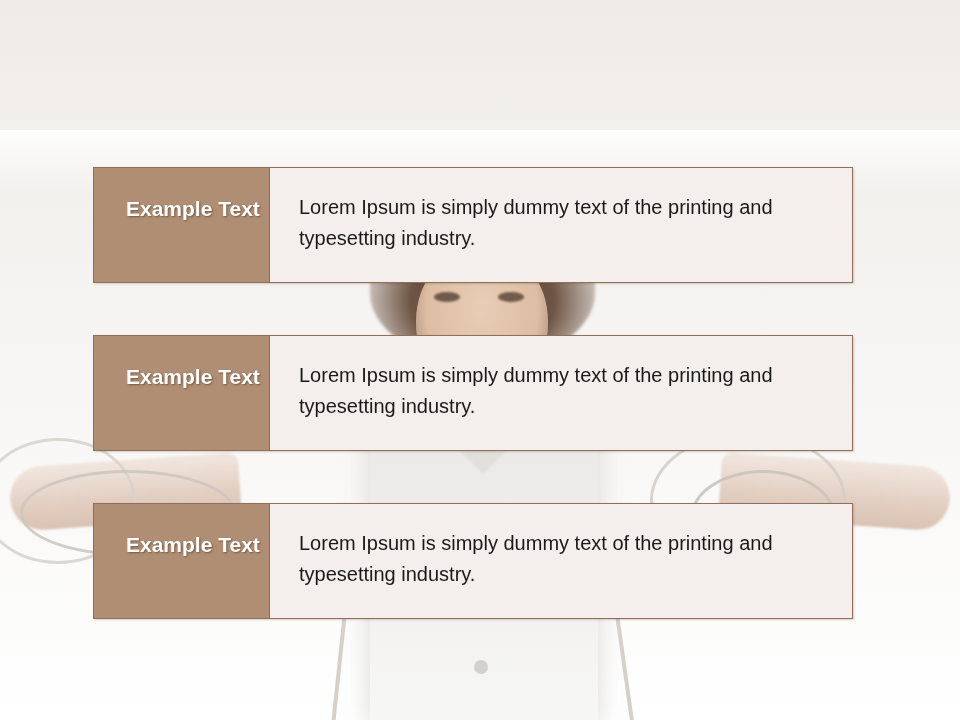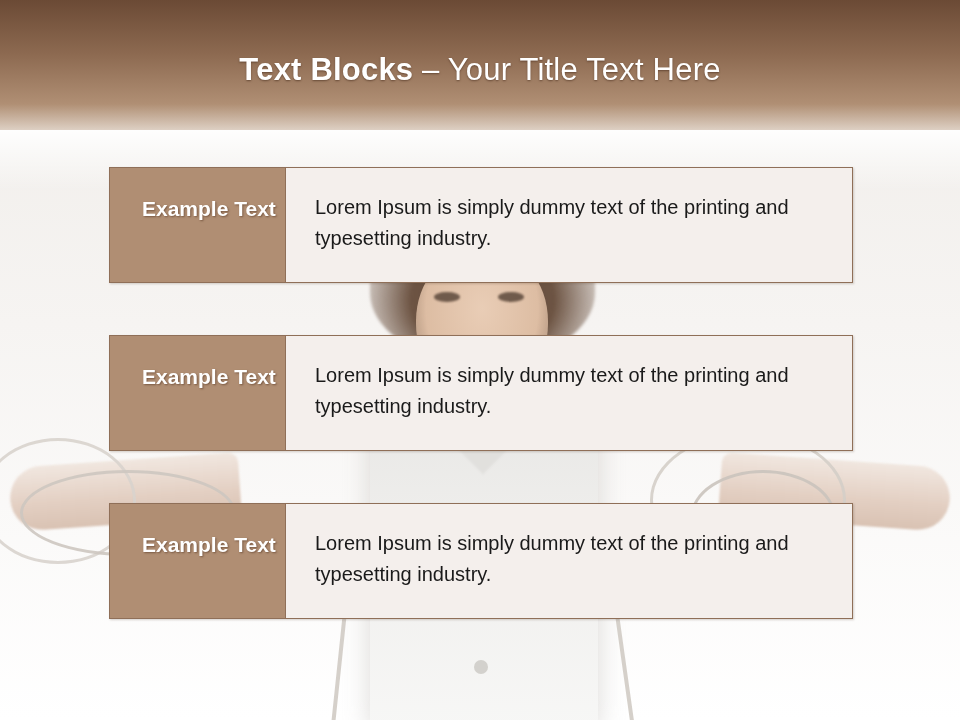--- a/index.html
+++ b/index.html
@@ -184,21 +184,20 @@
     position: absolute;
     left: 93px;
     top: 167px;
     width: 760px;
   }
   .block {
     display: flex;
     border: 1px solid #8f6f58;
     margin-bottom: 52px;
     box-shadow: 1px 1px 2px rgba(90,70,55,0.25);
-    margin-left: 16px;
   }
   .block-label {
     width: 176px;
     min-height: 114px;
     box-sizing: border-box;
     background: #b08e73;
     border-right: 1px solid #8f6f58;
     color: #ffffff;
     font-weight: bold;
     font-size: 21px;
@@ -237,25 +236,20 @@
       <div class="cable c1"></div>
       <div class="cable c2"></div>
       <div class="cable c3"></div>
       <div class="cable c4"></div>
       <div class="cable-tail t1"></div>
       <div class="cable-tail t2"></div>
     </div>
     <div class="bg-fade-top"></div>
   </div>
 
-  <div class="header">
-    <div class="header-title">
-      <span class="strong">Text Blocks</span><span class="light"> – </span><span class="light">Your Title Text Here</span>
-    </div>
-  </div>
 
   <div class="blocks">
 
     <div class="block">
       <div class="block-label">Example Text</div>
       <div class="block-body">Lorem Ipsum is simply dummy text of the printing and typesetting industry.</div>
     </div>
 
     <div class="block">
       <div class="block-label">Example Text</div>

